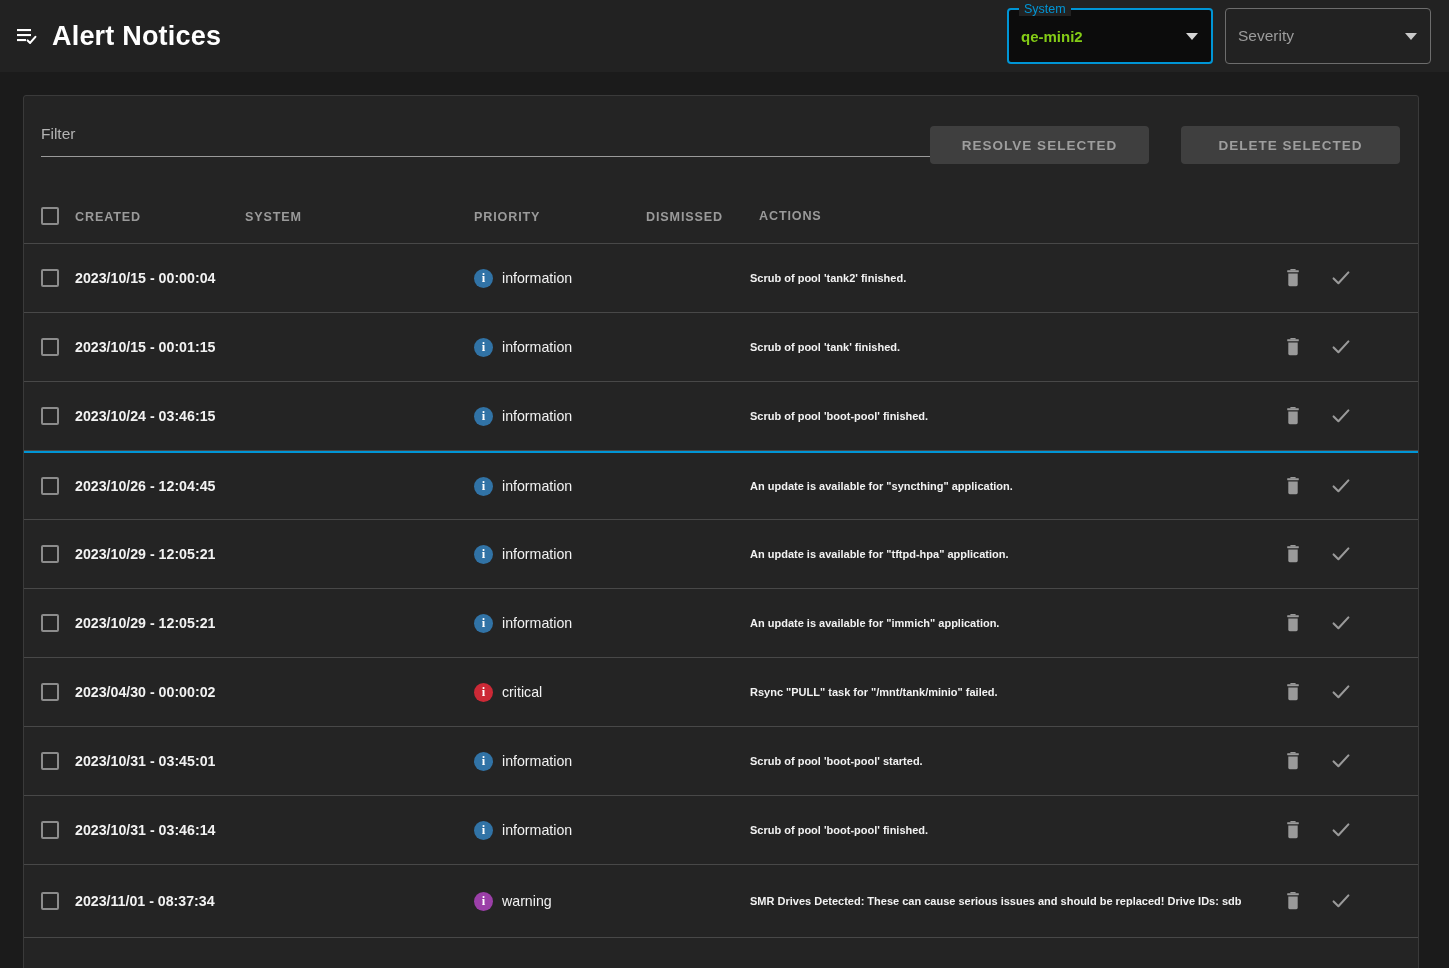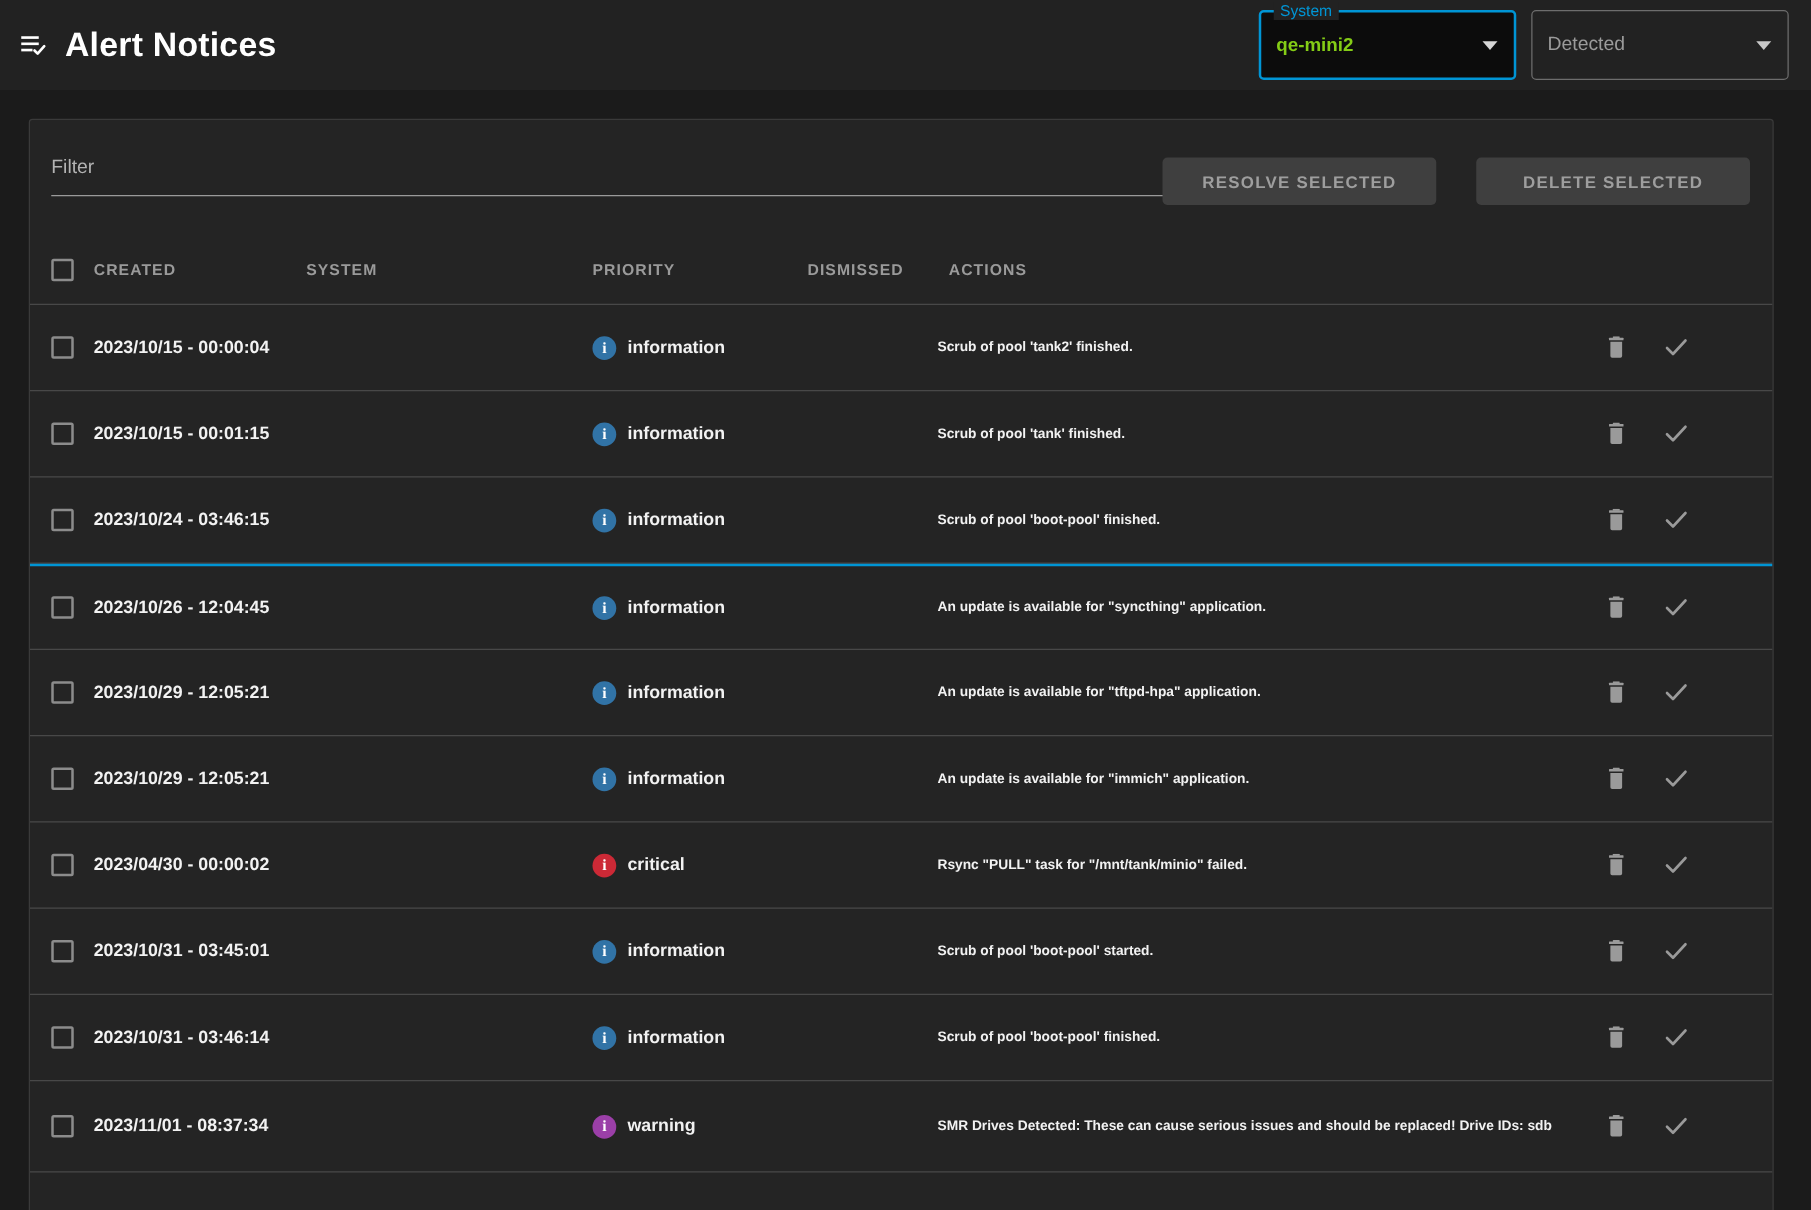--- a/index.html
+++ b/index.html
@@ -228,21 +228,21 @@
     display: flex; align-items: center; justify-content: center;
     font-size: 12.5px;
     font-weight: bold;
     font-family: "Liberation Serif", serif;
     color: #ffffff;
     flex: 0 0 19px;
     line-height: 1;
   }
   .prio-label {
     font-size: 14.2px;
-    font-weight: bold;
+    font-weight: normal;
     color: #f2f2f2;
   }
 
   .act-icon {
     width: 22px; height: 22px;
     display: flex; align-items: center; justify-content: center;
     cursor: pointer;
   }
 </style>
 </head>
@@ -261,21 +261,21 @@
 
   <div class="topbar-right">
 
     <div class="select-field focused">
       <span class="select-label">System</span>
       <span class="select-value">qe-mini2</span>
       <span class="caret"></span>
     </div>
 
     <div class="select-field">
-      <span class="select-value select-placeholder">Detected</span>
+      <span class="select-value select-placeholder">Severity</span>
       <span class="caret dim"></span>
     </div>
 
   </div>
 </div>
 
 <div class="card">
 
   <div class="card-head">
     <div class="filter-wrap">

